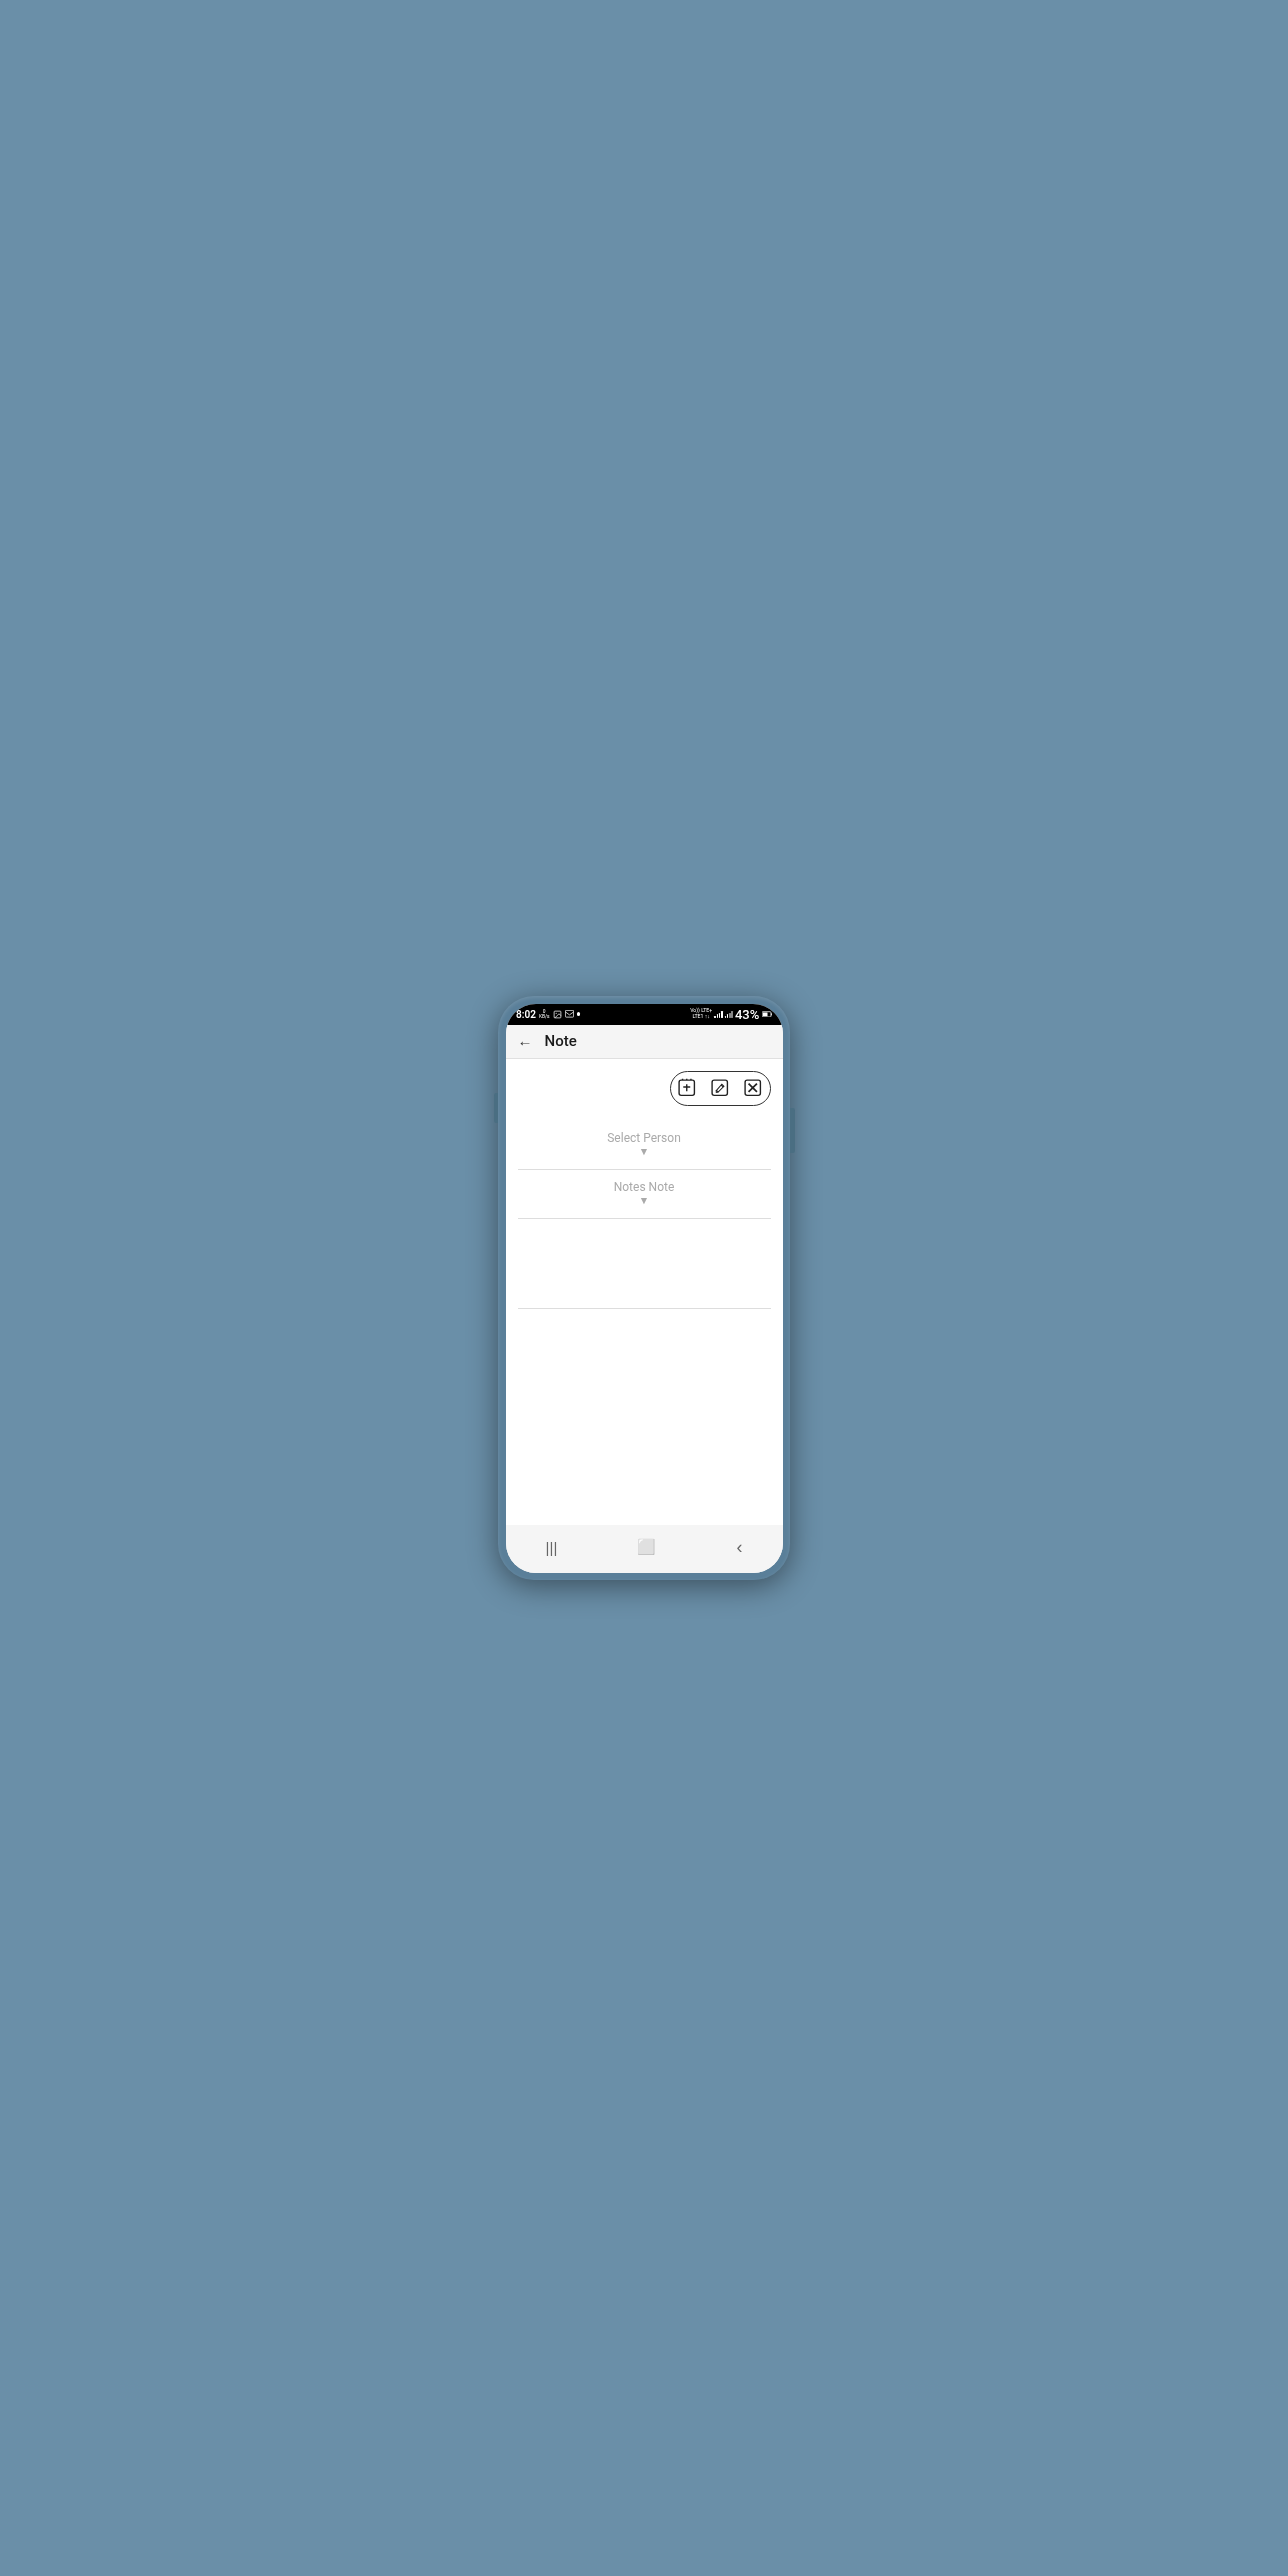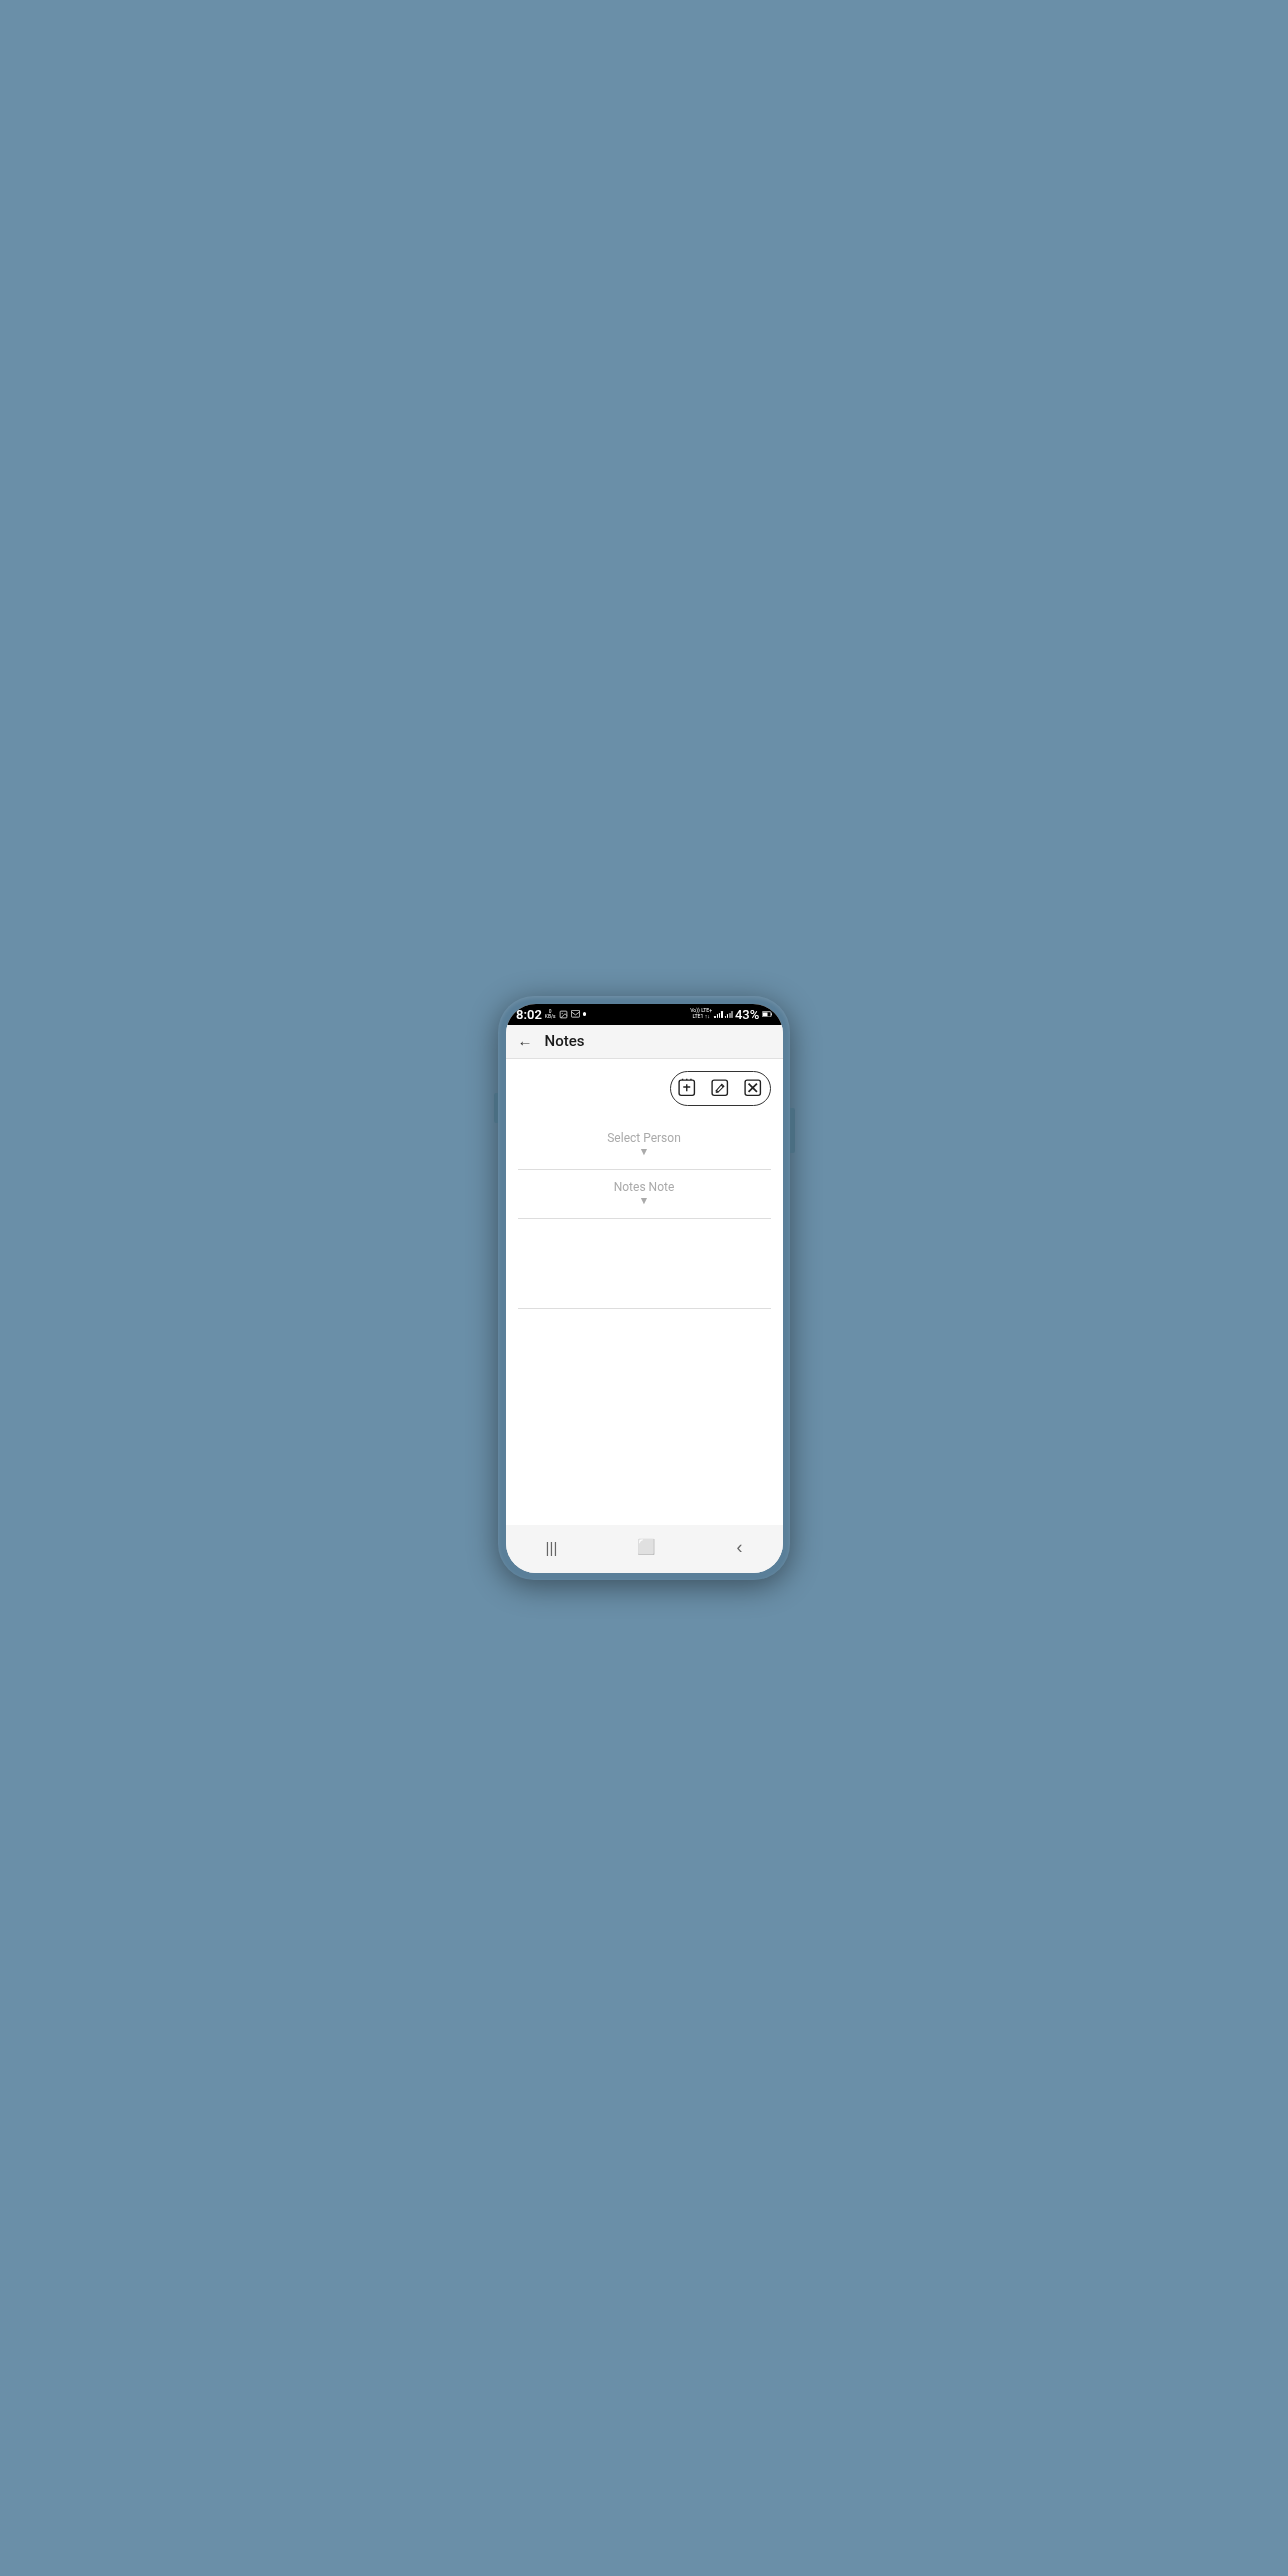--- a/index.html
+++ b/index.html
@@ -69,21 +69,21 @@
       min-height: 18px;
     }
 
     .status-left {
       display: flex;
       align-items: center;
       gap: 3px;
     }
 
     .status-time {
-      font-size: 13px;
+      font-size: 10px;
       font-weight: 600;
     }
 
     .status-kb {
       font-size: 4.9px;
       line-height: 1.1;
       text-align: center;
     }
 
     .status-right {
@@ -276,21 +276,21 @@
         <svg width="10.5" height="6.7" viewBox="0 0 20 12">
             <rect x="0" y="1" width="17" height="10" rx="1.5" fill="none" stroke="white" stroke-width="1.5"></rect>
             <rect x="17.5" y="4" width="2" height="4" rx="1" fill="white"></rect>
             <rect x="1.5" y="2.5" width="9" height="7" rx="0.5" fill="white"></rect>
           </svg>
       </div>
     </div>
 
     <div class="app-bar">
       <span class="back-icon">←</span>
-      <span class="app-title">Notes</span>
+      <span class="app-title">Note</span>
     </div>
 
     <div class="main-content">
 
       <div class="toolbar-row">
         <div class="toolbar-pill">
 
           <button class="toolbar-btn" title="Add Note">
             <svg viewBox="0 0 28 28" fill="none" stroke="#222" stroke-width="2">
               <rect x="3" y="3" width="22" height="22" rx="3" stroke="#222" stroke-width="2" fill="none"></rect>

